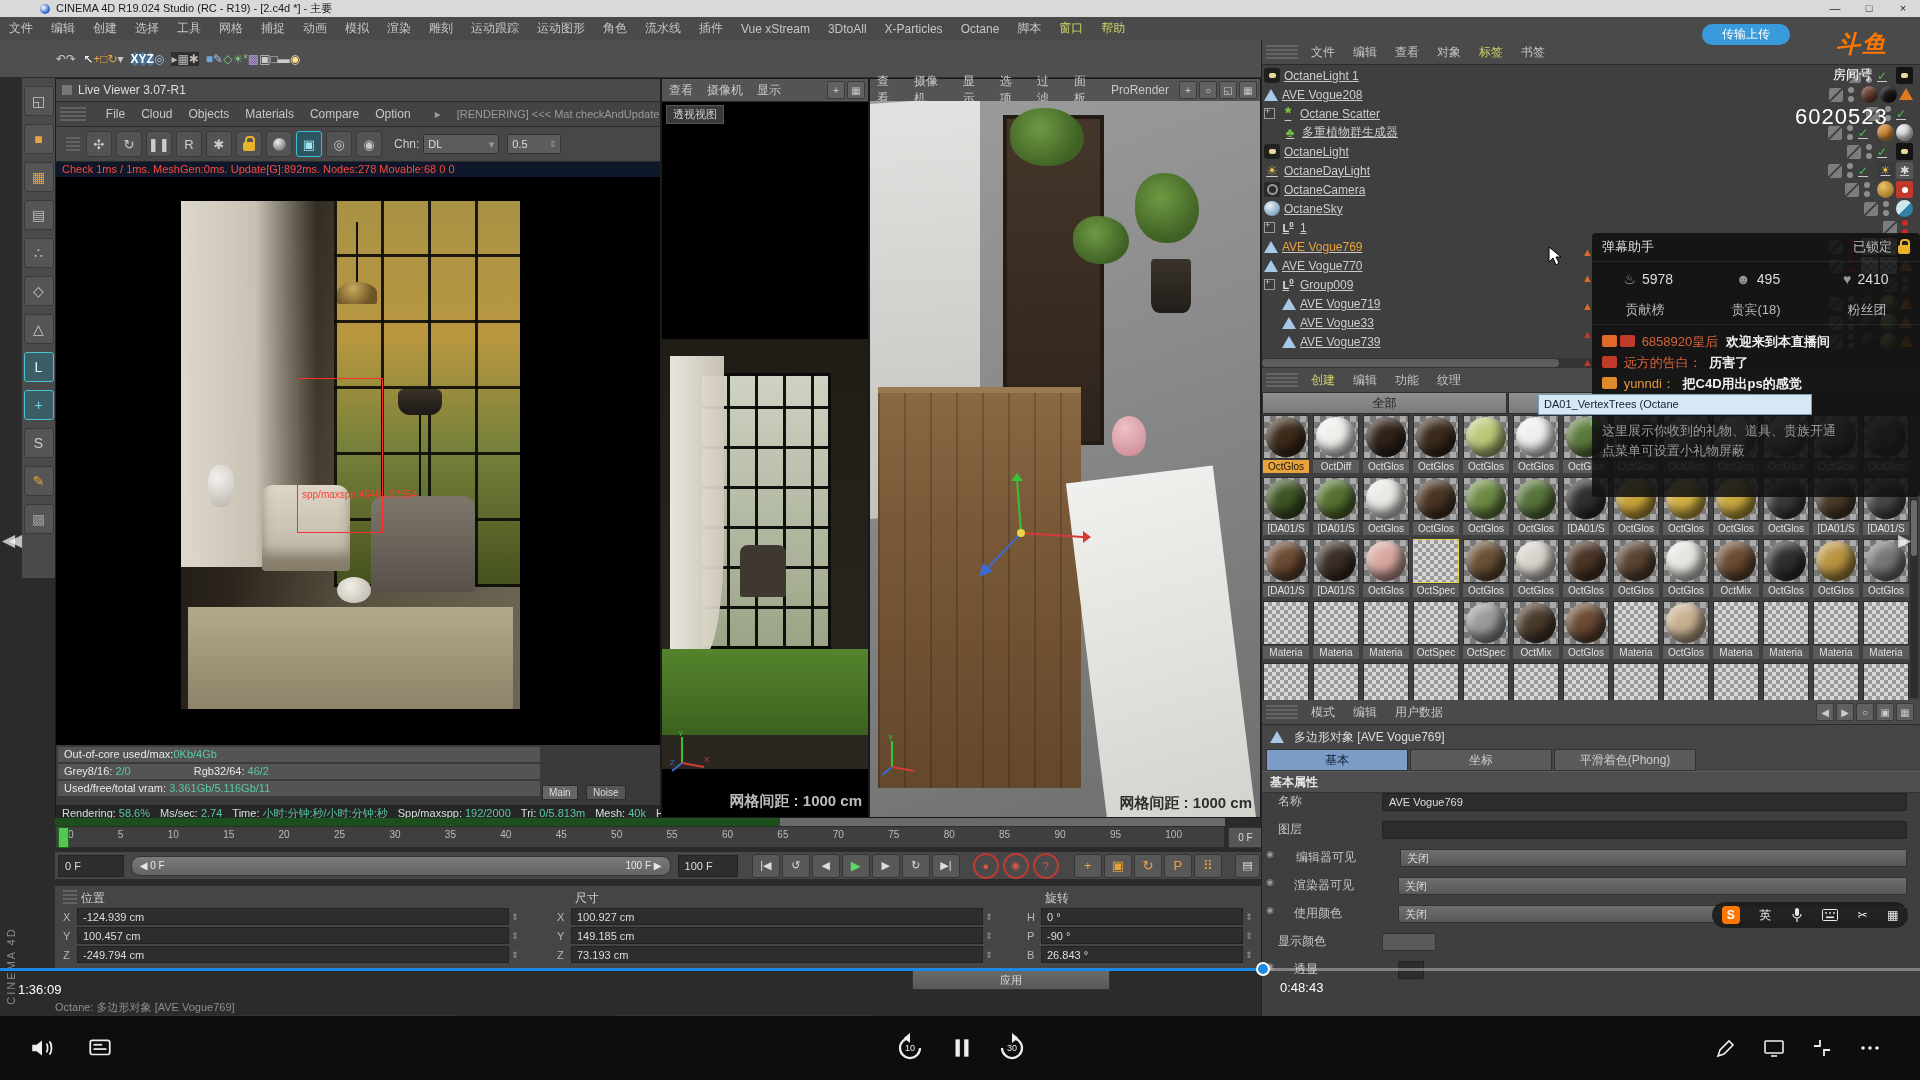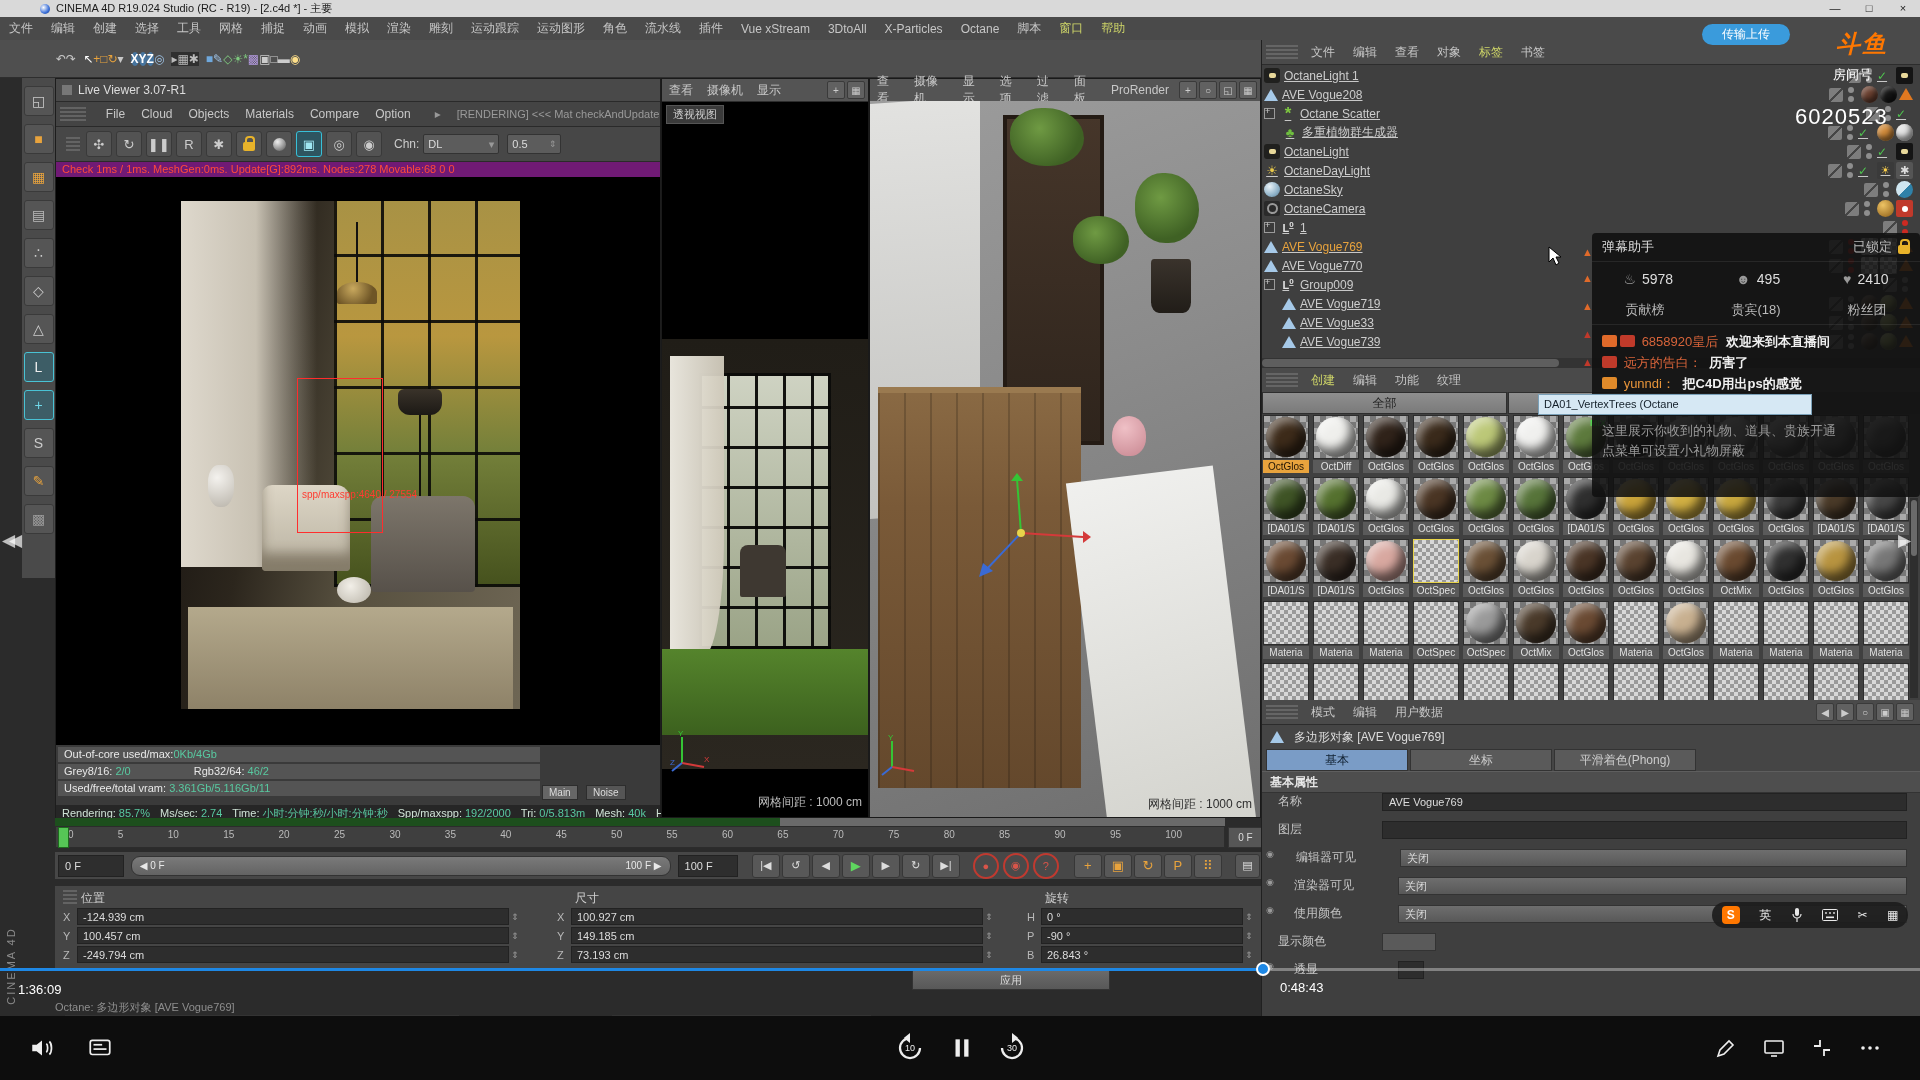--- a/index.html
+++ b/index.html
@@ -25,21 +25,21 @@
   .lv-title{height:22px;background:#494949;border-bottom:1px solid #2a2a2a;display:flex;align-items:center;color:#ddd;font-size:12px;}
   .lv-menu{height:24px;background:#444;border-bottom:1px solid #2a2a2a;display:flex;align-items:center;font-size:12px;}
   .lv-menu span{padding:0 8px;}
   .lv-status{color:#9a9a9a;font-size:11px;white-space:nowrap;overflow:hidden;}
   .lv-tools{height:34px;background:#474747;border-bottom:1px solid #2a2a2a;display:flex;align-items:center;padding-left:6px;}
   .lvbtn{width:24px;height:24px;background:#535353;border:1px solid #393939;border-radius:3px;margin:0 2px;display:flex;align-items:center;justify-content:center;font-size:13px;color:#ccc;}
   .lvbtn.teal{border-color:#38c0d8;background:#2e5560;color:#9fe6f2;}
   .lock{width:12px;height:9px;background:#e8b32a;border-radius:2px;position:relative;margin-top:4px;}
   .lock::before{content:"";position:absolute;left:2px;top:-6px;width:6px;height:6px;border:2px solid #e8b32a;border-bottom:none;border-radius:4px 4px 0 0;}
   .chn-select{height:18px;background:#5c5c5c;border:1px solid #333;border-radius:2px;padding:0 4px;display:flex;align-items:center;font-size:11px;color:#ddd;}
-  .checkline{height:15px;background:#701a75;color:#ff4a3a;font-size:11px;line-height:15px;padding-left:6px;white-space:nowrap;}
+  .checkline{height:15px;background:#0f172a;color:#ff4a3a;font-size:11px;line-height:15px;padding-left:6px;white-space:nowrap;}
   .lv-canvas{position:relative;height:568px;background:#000;overflow:hidden;}
   .photo{position:absolute;left:125px;top:24px;width:339px;height:508px;background:linear-gradient(100deg,#171310 0%,#2c261d 28%,#57503f 55%,#6e6654 100%);overflow:hidden;}
   .ph-window{position:absolute;left:45%;top:0;width:55%;height:76%;
     background:linear-gradient(180deg,#a89245 0%,#b9973f 35%,#74803a 65%,#45511d 100%);}
   .ph-grid{position:absolute;inset:0;background:
     repeating-linear-gradient(90deg,rgba(10,10,8,.9) 0 3px,transparent 3px 47px),
     repeating-linear-gradient(0deg,rgba(10,10,8,.9) 0 3px,transparent 3px 66px);}
   .ph-curtain{position:absolute;left:0;top:0;width:40%;height:72%;background:linear-gradient(90deg,#efe9dd 0%,#d6cfc0 55%,rgba(214,207,192,0) 100%);opacity:.92;}
   .ph-pendant{position:absolute;left:46%;top:16%;width:40px;height:22px;border-radius:50% 50% 8% 8%;background:radial-gradient(circle at 40% 30%,#c9a95e,#6e5526 70%);}
   .ph-pendant::before{content:"";position:absolute;left:19px;top:-60px;width:2px;height:60px;background:#141210;}
@@ -56,21 +56,21 @@
   .statbar{position:absolute;left:2px;height:15px;background:#545454;color:#e8e8e8;line-height:15px;padding:0 6px;white-space:nowrap;}
   .statval{color:#58c9a0;}
   .minitab{position:absolute;height:13px;background:#666;color:#ddd;font-size:10px;line-height:13px;padding:0 6px;border:1px solid #2d2d2d;}
   .renderline{position:absolute;left:0;bottom:0;width:100%;height:16px;background:#262626;display:flex;align-items:center;padding-left:6px;box-sizing:border-box;white-space:nowrap;color:#cfe3d6;}
   .renderline b{font-weight:normal;color:#58c9a0;margin:0 10px 0 3px;}
   
   .vp{background:#000;border:1px solid #1a1a1a;box-sizing:border-box;}
   .vp-head{height:22px;background:#545454;border-bottom:1px solid #2d2d2d;display:flex;align-items:center;font-size:12px;}
   .vp-head span{padding:0 7px;}
   .vp-ico{width:16px;height:16px;margin:0 1px;background:#616161;border:1px solid #3a3a3a;border-radius:2px;font-size:10px;display:flex;align-items:center;justify-content:center;color:#ccc;}
-  .gridlabel{position:absolute;font-size:12px;}
+  .gridlabel{position:absolute;font-size:15px;font-weight:bold;}
   .mid-scene{position:absolute;left:0;top:260px;width:100%;height:430px;background:linear-gradient(#201d17,#2b2720);overflow:hidden;}
   .ms-window{position:absolute;left:18%;top:8%;width:64%;height:64%;background:linear-gradient(#cfd3c3,#9aa386);
     box-shadow:inset 0 0 0 3px #0c0c0a;}
   .ms-grid{position:absolute;inset:0;background:repeating-linear-gradient(90deg,rgba(8,8,6,.95) 0 3px,transparent 3px 28px),repeating-linear-gradient(0deg,rgba(8,8,6,.95) 0 3px,transparent 3px 40px);}
   .ms-curtain{position:absolute;left:4%;top:4%;width:26%;height:70%;background:linear-gradient(90deg,#f2efe6,#cfc9ba);opacity:.95;border-radius:0 0 40% 0;}
   .ms-carpet{position:absolute;left:0%;top:72%;width:100%;height:20%;background:linear-gradient(#55842c,#3c611e);}
   .ms-chair{position:absolute;left:38%;top:48%;width:46px;height:52px;background:#3e3831;border-radius:8px 8px 2px 2px;}
   .right-scene{position:absolute;left:0;top:22px;right:0;bottom:0;background:linear-gradient(160deg,#9c9c9c 0%,#8b8b8b 40%,#6e6e6e 100%);overflow:hidden;}
   .rs-wall{position:absolute;left:-6%;top:0;width:34%;height:58%;background:linear-gradient(#e2e2e0,#c2c2bf);transform:skewY(-4deg);}
   .rs-shelf{position:absolute;left:34%;top:2%;width:26%;height:46%;background:linear-gradient(#46362a,#2e241c);box-shadow:inset 0 0 0 4px #241b14;}
@@ -451,21 +451,21 @@
         <span>Grey8/16:</span> <span class="statval">2/0</span>
         <span style="margin-left:60px;">Rgb32/64:</span> <span class="statval">46/2</span>
       </div>
       <div class="statbar" style="top:36px;width:470px;">
         <span>Used/free/total vram:</span> <span class="statval">3.361Gb/5.116Gb/11</span>
       </div>
       <div class="minitab" style="left:486px;top:40px;">Main</div>
       <div class="minitab" style="left:530px;top:40px;background:#555;">Noise</div>
       <div class="renderline">
 
-      <span><span>Rendering:</span><b>85.7%</b></span>
+      <span><span>Rendering:</span><b>58.6%</b></span>
           <span><span>Ms/sec:</span><b>2.74</b></span>
           <span><span>Time:</span><b>小时:分钟:秒/小时:分钟:秒</b></span>
           <span><span>Spp/maxspp:</span><b>192/2000</b></span>
           <span><span>Tri:</span><b>0/5.813m</b></span>
           <span><span>Mesh:</span><b>40k</b></span>
           <span><span>Hair:</span><b>0</b></span>
           <span><span>GPU:</span><b></b></span>
         </div>
     </div>
   </div>
@@ -804,50 +804,50 @@
             <span class="chk">✓</span>
             <span style="display:flex;">
 
             <span class="chip sun"></span>
               <span class="chip gear"></span>
             </span>
           </span>
         </div>
         <div class="om-row">
 
+          <span class="ic ic-cam"></span>
+          <span>OctaneCamera</span>
+          <span class="om-right">
+            <span class="slash"></span>
+            <span class="vis grey">
+              <i></i>
+              <i></i>
+            </span>
+
+            <span style="display:flex;">
+
+            <span class="chip crater"></span>
+              <span class="chip camtag"></span>
+            </span>
+          </span>
+        </div>
+        <div class="om-row">
+
           <span class="ic ic-sky"></span>
           <span>OctaneSky</span>
           <span class="om-right">
             <span class="slash"></span>
             <span class="vis grey">
               <i></i>
               <i></i>
             </span>
 
             <span style="display:flex;">
 
             <span class="chip skychip"></span>
-            </span>
-          </span>
-        </div>
-        <div class="om-row">
-
-          <span class="ic ic-cam"></span>
-          <span>OctaneCamera</span>
-          <span class="om-right">
-            <span class="slash"></span>
-            <span class="vis grey">
-              <i></i>
-              <i></i>
-            </span>
-
-            <span style="display:flex;">
-
-            <span class="chip crater"></span>
-              <span class="chip camtag"></span>
             </span>
           </span>
         </div>
         <div class="om-row">
           <span class="exp"></span>
           <span class="ic ic-null"></span>
           <span>1</span>
           <span class="om-right">
             <span class="slash"></span>
             <span class="vis red">

